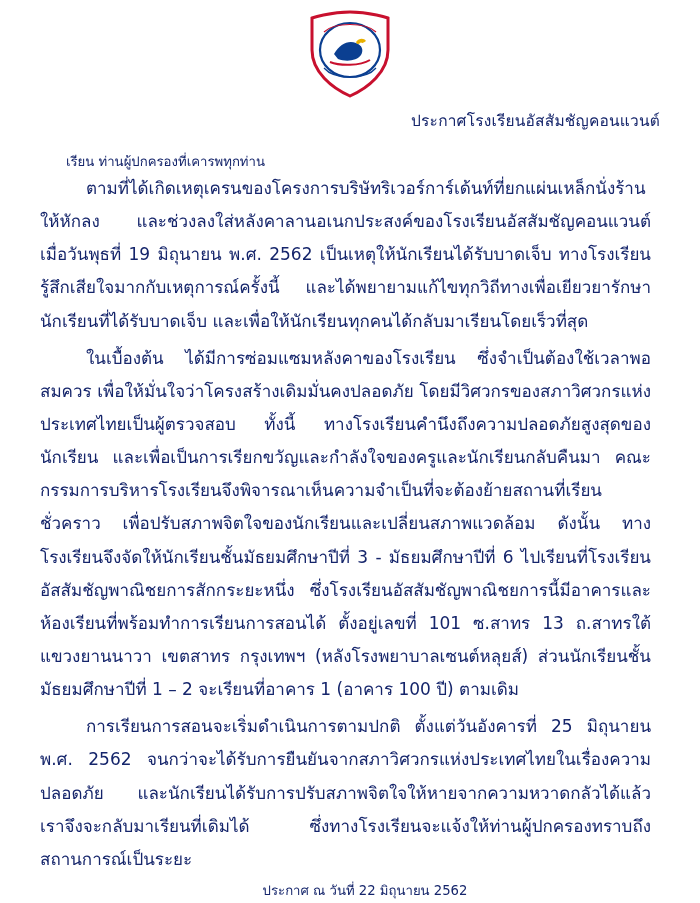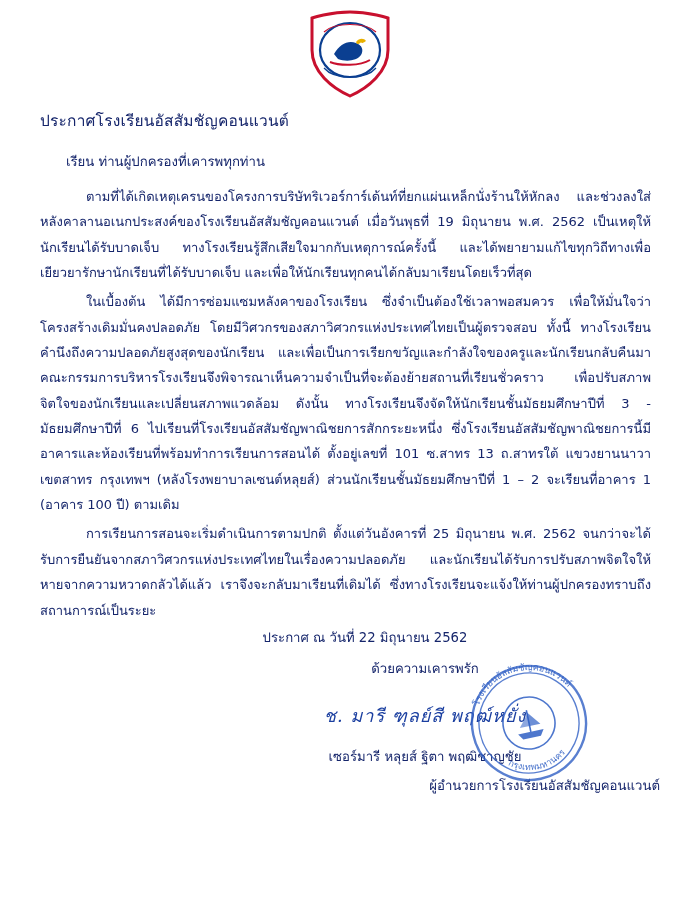--- a/index.html
+++ b/index.html
@@ -32,37 +32,37 @@
   }
   .logo {
     position: relative;
     width: 92px;
     height: 88px;
   }
   .logo svg { display: block; }
 
   
   .doc-title {
-    text-align: left;
+    text-align: right;
     font-size: 15.5px;
     color: #15256b;
     margin-top: 6px;
     margin-bottom: 18px;
     letter-spacing: .2px;
   }
 
   
   .salutation {
     font-size: 13.2px;
     margin-left: 26px;
-    margin-bottom: 12px;
+    margin-bottom: 0;
     color: #15256b;
   }
   p.para {
-    font-size: 13px;
+    font-size: 17px;
     line-height: 1.95;
     text-align: justify;
     text-justify: inter-word;
     margin: 0 9px 4px 0;
     text-indent: 46px;
     color: #15256b;
   }
   p.para.last-indent {
     margin-bottom: 6px;
   }

